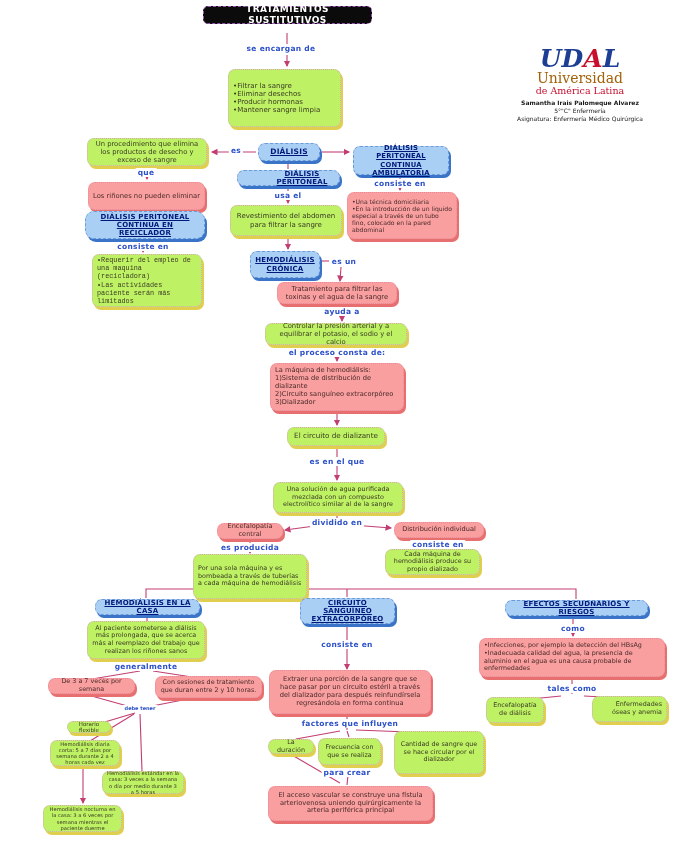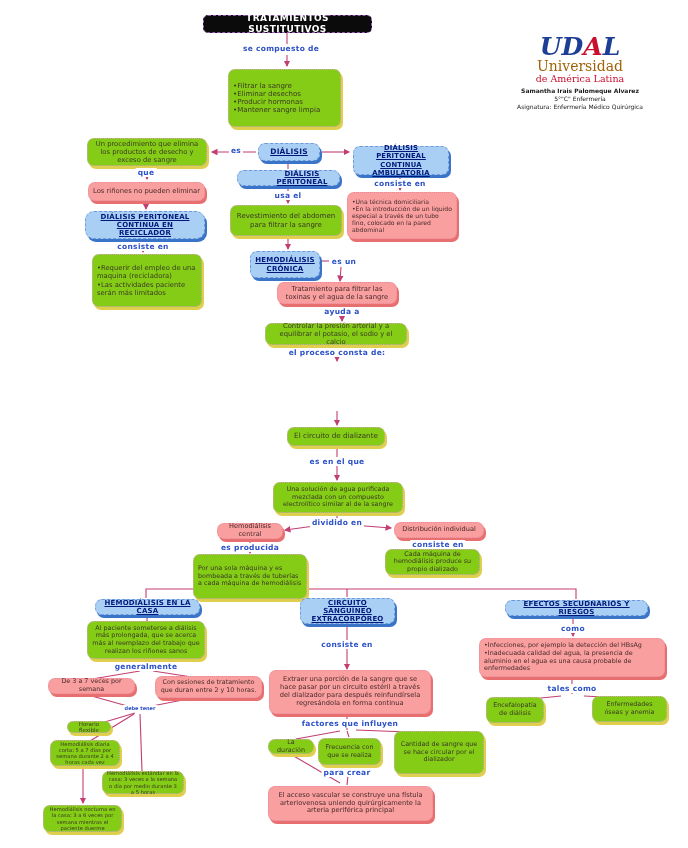--- a/index.html
+++ b/index.html
@@ -2,34 +2,34 @@
 <html><head>
 <meta charset="utf-8">
 <style>
   html,body{margin:0;padding:0;background:#ffffff;}
   #canvas{position:relative;width:688px;height:848px;background:#ffffff;overflow:hidden;
           font-family:"DejaVu Sans",sans-serif;}
   svg.wires{position:absolute;left:0;top:0;z-index:1;}
   .node{position:absolute;z-index:2;border-radius:7px;box-sizing:border-box;
         display:flex;flex-direction:column;align-items:center;justify-content:center;
         text-align:center;color:#3b3b24;padding:2px 4px;line-height:1.18;}
-  .y{background:#84cc16;border:1px dotted #d9a8c0;box-shadow:2px 3px 0 #E0CF4E;}
+  .y{background:#bef264;border:1px dotted #d9a8c0;box-shadow:2px 3px 0 #E0CF4E;}
   .p{background:#F99F9F;border:1px dotted #e98a9a;box-shadow:2px 3px 0 #E86F6F;color:#4a2a2a;}
   .b{background:#AACFF5;border:1px dashed #6f9ad8;box-shadow:2px 3px 0 #3A74C9;
      color:#00187a;font-weight:bold;text-decoration:underline;letter-spacing:.2px;}
   .blk{background:#0b0b0b;border:1px dashed #9b59b6;border-radius:5px;color:#fff;
        font-weight:bold;letter-spacing:.4px;}
   .left{align-items:flex-start;text-align:left;}
   .lbl{position:absolute;z-index:3;transform:translateX(-50%);white-space:nowrap;
        color:#2B50C8;font-weight:bold;font-size:7.5px;background:#fff;padding:0 2px;
        letter-spacing:.3px;}
   .lbl.sm{font-size:5px;letter-spacing:0;}
   .logo{position:absolute;z-index:2;left:500px;top:34px;width:160px;text-align:center;}
   .logo .mark{font-size:25px;font-weight:bold;font-style:italic;line-height:1;
-              font-family:"DejaVu Serif",serif;}
+              font-family:"DejaVu Serif",serif;margin-top:12px;}
   .logo .uni{font-size:14px;color:#a16207;font-family:"DejaVu Serif",serif;line-height:1.05;}
   .logo .reg{font-size:9.5px;color:#C8102E;font-family:"DejaVu Serif",serif;line-height:1.1;}
   .logo .small{font-size:6px;color:#1a1a1a;line-height:1.35;}
   .navy{color:#1C3E94;} .red{color:#C8102E;}
 </style>
 </head>
 <body>
 
 <div id="canvas">
 
@@ -80,21 +80,21 @@
       <line x1="356" y1="730" x2="434" y2="733"></line>
       <line x1="292" y1="755" x2="340" y2="783"></line>
       <line x1="349" y1="765" x2="347" y2="785"></line>
       <line x1="573" y1="617" x2="573" y2="636" marker-end="url(#ah)"></line>
       <line x1="572" y1="678" x2="572" y2="694"></line>
       <line x1="561" y1="696" x2="521" y2="700"></line>
       <line x1="584" y1="696" x2="621" y2="698"></line>
     </g>
   </svg>
 
-  <div class="node blk" style="left:203px;top:15px;width:169px;height:18px;font-size:9px;">TRATAMIENTOS SUSTITUTIVOS</div>
+  <div class="node blk" style="left:203px;top:6px;width:169px;height:18px;font-size:9px;">TRATAMIENTOS SUSTITUTIVOS</div>
 
   <div class="logo">
     <div class="mark"><span class="navy">UD</span><span class="red">A</span><span class="navy">L</span></div>
     <div class="uni">Universidad</div>
     <div class="reg">de América Latina</div>
     <div class="small" style="margin-top:3px;font-weight:bold;">Samantha Irais Palomeque Alvarez</div>
     <div class="small">5°"C" Enfermería</div>
     <div class="small">Asignatura: Enfermería Médico Quirúrgica</div>
   </div>
 
@@ -102,38 +102,44 @@
     <div>•Filtrar la sangre</div>
     <div>•Eliminar desechos</div>
     <div>•Producir hormonas</div>
     <div>•Mantener sangre limpia</div>
   </div>
 
   <div class="node y" style="left:87px;top:138px;width:120px;height:28px;font-size:6.8px;">Un procedimiento que elimina los productos de desecho y exceso de sangre</div>
   <div class="node b" style="left:258px;top:143px;width:62px;height:18px;font-size:7.5px;">DIÁLISIS</div>
   <div class="node b" style="left:237px;top:170px;width:103px;height:16px;font-size:7px;padding-left:31px;">DIÁLISIS PERITONEAL</div>
   <div class="node b" style="left:353px;top:146px;width:96px;height:29px;font-size:6.8px;">DIÁLISIS PERITONEAL CONTINUA AMBULATORIA</div>
-  <div class="node p" style="left:88px;top:182px;width:117px;height:19px;font-size:6.8px;">Los riñones no pueden eliminar</div>
+  <div class="node p" style="left:88px;top:182px;width:117px;height:28px;font-size:6.8px;">Los riñones no pueden eliminar</div>
   <div class="node b" style="left:85px;top:211px;width:120px;height:28px;font-size:7px;border-radius:9px;">DIÁLISIS PERITONEAL CONTINUA EN RECICLADOR</div>
   <div class="node y" style="left:230px;top:205px;width:112px;height:31px;font-size:7px;">Revestimiento del abdomen para filtrar la sangre</div>
   <div class="node p left" style="left:347px;top:192px;width:110px;height:47px;font-size:6.1px;">
     <div>•Una técnica domiciliaria</div>
     <div>•En la introducción de un liquido especial a través de un tubo fino, colocado en la pared abdominal</div>
   </div>
-  <div class="node y left" style="left:92px;top:254px;width:110px;height:53px;font-size:6.8px;">
+  <div class="node y left" style="left:92px;top:254px;width:110px;height:53px;font-size:6.8px;font-family:Liberation Mono, monospace;">
     <div>•Requerir del empleo de una maquina (recicladora)</div>
     <div>•Las actividades paciente serán más limitados</div>
   </div>
 
   <div class="node b" style="left:250px;top:251px;width:70px;height:27px;font-size:7px;">HEMODIÁLISIS CRÓNICA</div>
   <div class="node p" style="left:277px;top:282px;width:120px;height:22px;font-size:6.8px;">Tratamiento para filtrar las toxinas y el agua de la sangre</div>
   <div class="node y" style="left:265px;top:323px;width:142px;height:22px;font-size:6.8px;">Controlar la presión arterial y a equilibrar el potasio, el sodio y el calcio</div>
+  <div class="node p left" style="left:270px;top:363px;width:134px;height:48px;font-size:6.7px;">
+    <div>La máquina de hemodiálisis:</div>
+    <div>1)Sistema de distribución de dializante</div>
+    <div>2)Circuito sanguíneo extracorpóreo</div>
+    <div>3)Dializador</div>
+  </div>
   <div class="node y" style="left:287px;top:427px;width:98px;height:19px;font-size:7.2px;">El circuito de dializante</div>
   <div class="node y" style="left:273px;top:482px;width:130px;height:31px;font-size:6.4px;">Una solución de agua purificada mezclada con un compuesto electrolítico similar al de la sangre</div>
-  <div class="node p" style="left:217px;top:523px;width:66px;height:16px;font-size:6.6px;">Hemodiálisis central</div>
+  <div class="node p" style="left:217px;top:523px;width:66px;height:16px;font-size:6.6px;">Encefalopatía central</div>
   <div class="node p" style="left:394px;top:522px;width:90px;height:16px;font-size:6.6px;">Distribución individual</div>
   <div class="node y left" style="left:193px;top:554px;width:114px;height:45px;font-size:6.4px;">Por una sola máquina y es bombeada a través de tuberías a cada máquina de hemodiálisis</div>
   <div class="node y" style="left:385px;top:549px;width:95px;height:26px;font-size:6.4px;">Cada máquina de hemodiálisis produce su propio dializado</div>
 
   <div class="node b" style="left:95px;top:599px;width:105px;height:16px;font-size:7px;">HEMODIÁLISIS EN LA CASA</div>
   <div class="node y" style="left:87px;top:621px;width:118px;height:38px;font-size:6.4px;">Al paciente someterse a diálisis más prolongada, que se acerca más al reemplazo del trabajo que realizan los riñones sanos</div>
   <div class="node p" style="left:48px;top:678px;width:87px;height:16px;font-size:6.4px;">De 3 a 7 veces por semana</div>
   <div class="node p" style="left:155px;top:676px;width:107px;height:22px;font-size:6.4px;">Con sesiones de tratamiento que duran entre 2 y 10 horas.</div>
   <div class="node y" style="left:67px;top:721px;width:44px;height:12px;font-size:5.5px;">Horario flexible</div>
   <div class="node y" style="left:50px;top:740px;width:70px;height:26px;font-size:5.2px;">Hemodiálisis diaria corta: 5 a 7 días por semana durante 2 a 4 horas cada vez</div>
@@ -146,23 +152,23 @@
   <div class="node y" style="left:318px;top:738px;width:63px;height:27px;font-size:6.4px;">Frecuencia con que se realiza</div>
   <div class="node p" style="left:268px;top:786px;width:165px;height:35px;font-size:6.7px;">El acceso vascular se construye una fístula arteriovenosa uniendo quirúrgicamente la arteria periférica principal</div>
   <div class="node y" style="left:394px;top:731px;width:90px;height:43px;font-size:6.4px;">Cantidad de sangre que se hace circular por el dializador</div>
 
   <div class="node b" style="left:505px;top:600px;width:143px;height:16px;font-size:7px;">EFECTOS SECUDNARIOS Y RIESGOS</div>
   <div class="node p left" style="left:479px;top:638px;width:186px;height:39px;font-size:6.4px;">
     <div>•Infecciones, por ejemplo la detección del HBsAg</div>
     <div>•Inadecuada calidad del agua, la presencia de aluminio en el agua es una causa probable de enfermedades</div>
   </div>
   <div class="node y" style="left:486px;top:697px;width:58px;height:26px;font-size:6.4px;">Encefalopatía de diálisis</div>
-  <div class="node y" style="left:592px;top:696px;width:75px;height:26px;font-size:6.4px;">Enfermedades óseas y anemia</div>
+  <div class="node y" style="left:592px;top:696px;width:75px;height:26px;font-size:6.4px;text-align:right;">Enfermedades óseas y anemia</div>
 
-  <span class="lbl" style="left:281px;top:44px;">se compuesto de</span>
+  <span class="lbl" style="left:281px;top:44px;">se encargan de</span>
   <span class="lbl" style="left:236px;top:146px;">es</span>
   <span class="lbl" style="left:146px;top:168px;">que</span>
   <span class="lbl" style="left:143px;top:242px;">consiste en</span>
   <span class="lbl" style="left:288px;top:191px;">usa el</span>
   <span class="lbl" style="left:400px;top:179px;">consiste en</span>
   <span class="lbl" style="left:344px;top:257px;">es un</span>
   <span class="lbl" style="left:342px;top:307px;">ayuda a</span>
   <span class="lbl" style="left:337px;top:348px;">el proceso consta de:</span>
   <span class="lbl" style="left:337px;top:457px;">es en el que</span>
   <span class="lbl" style="left:337px;top:518px;">dividido en</span>

